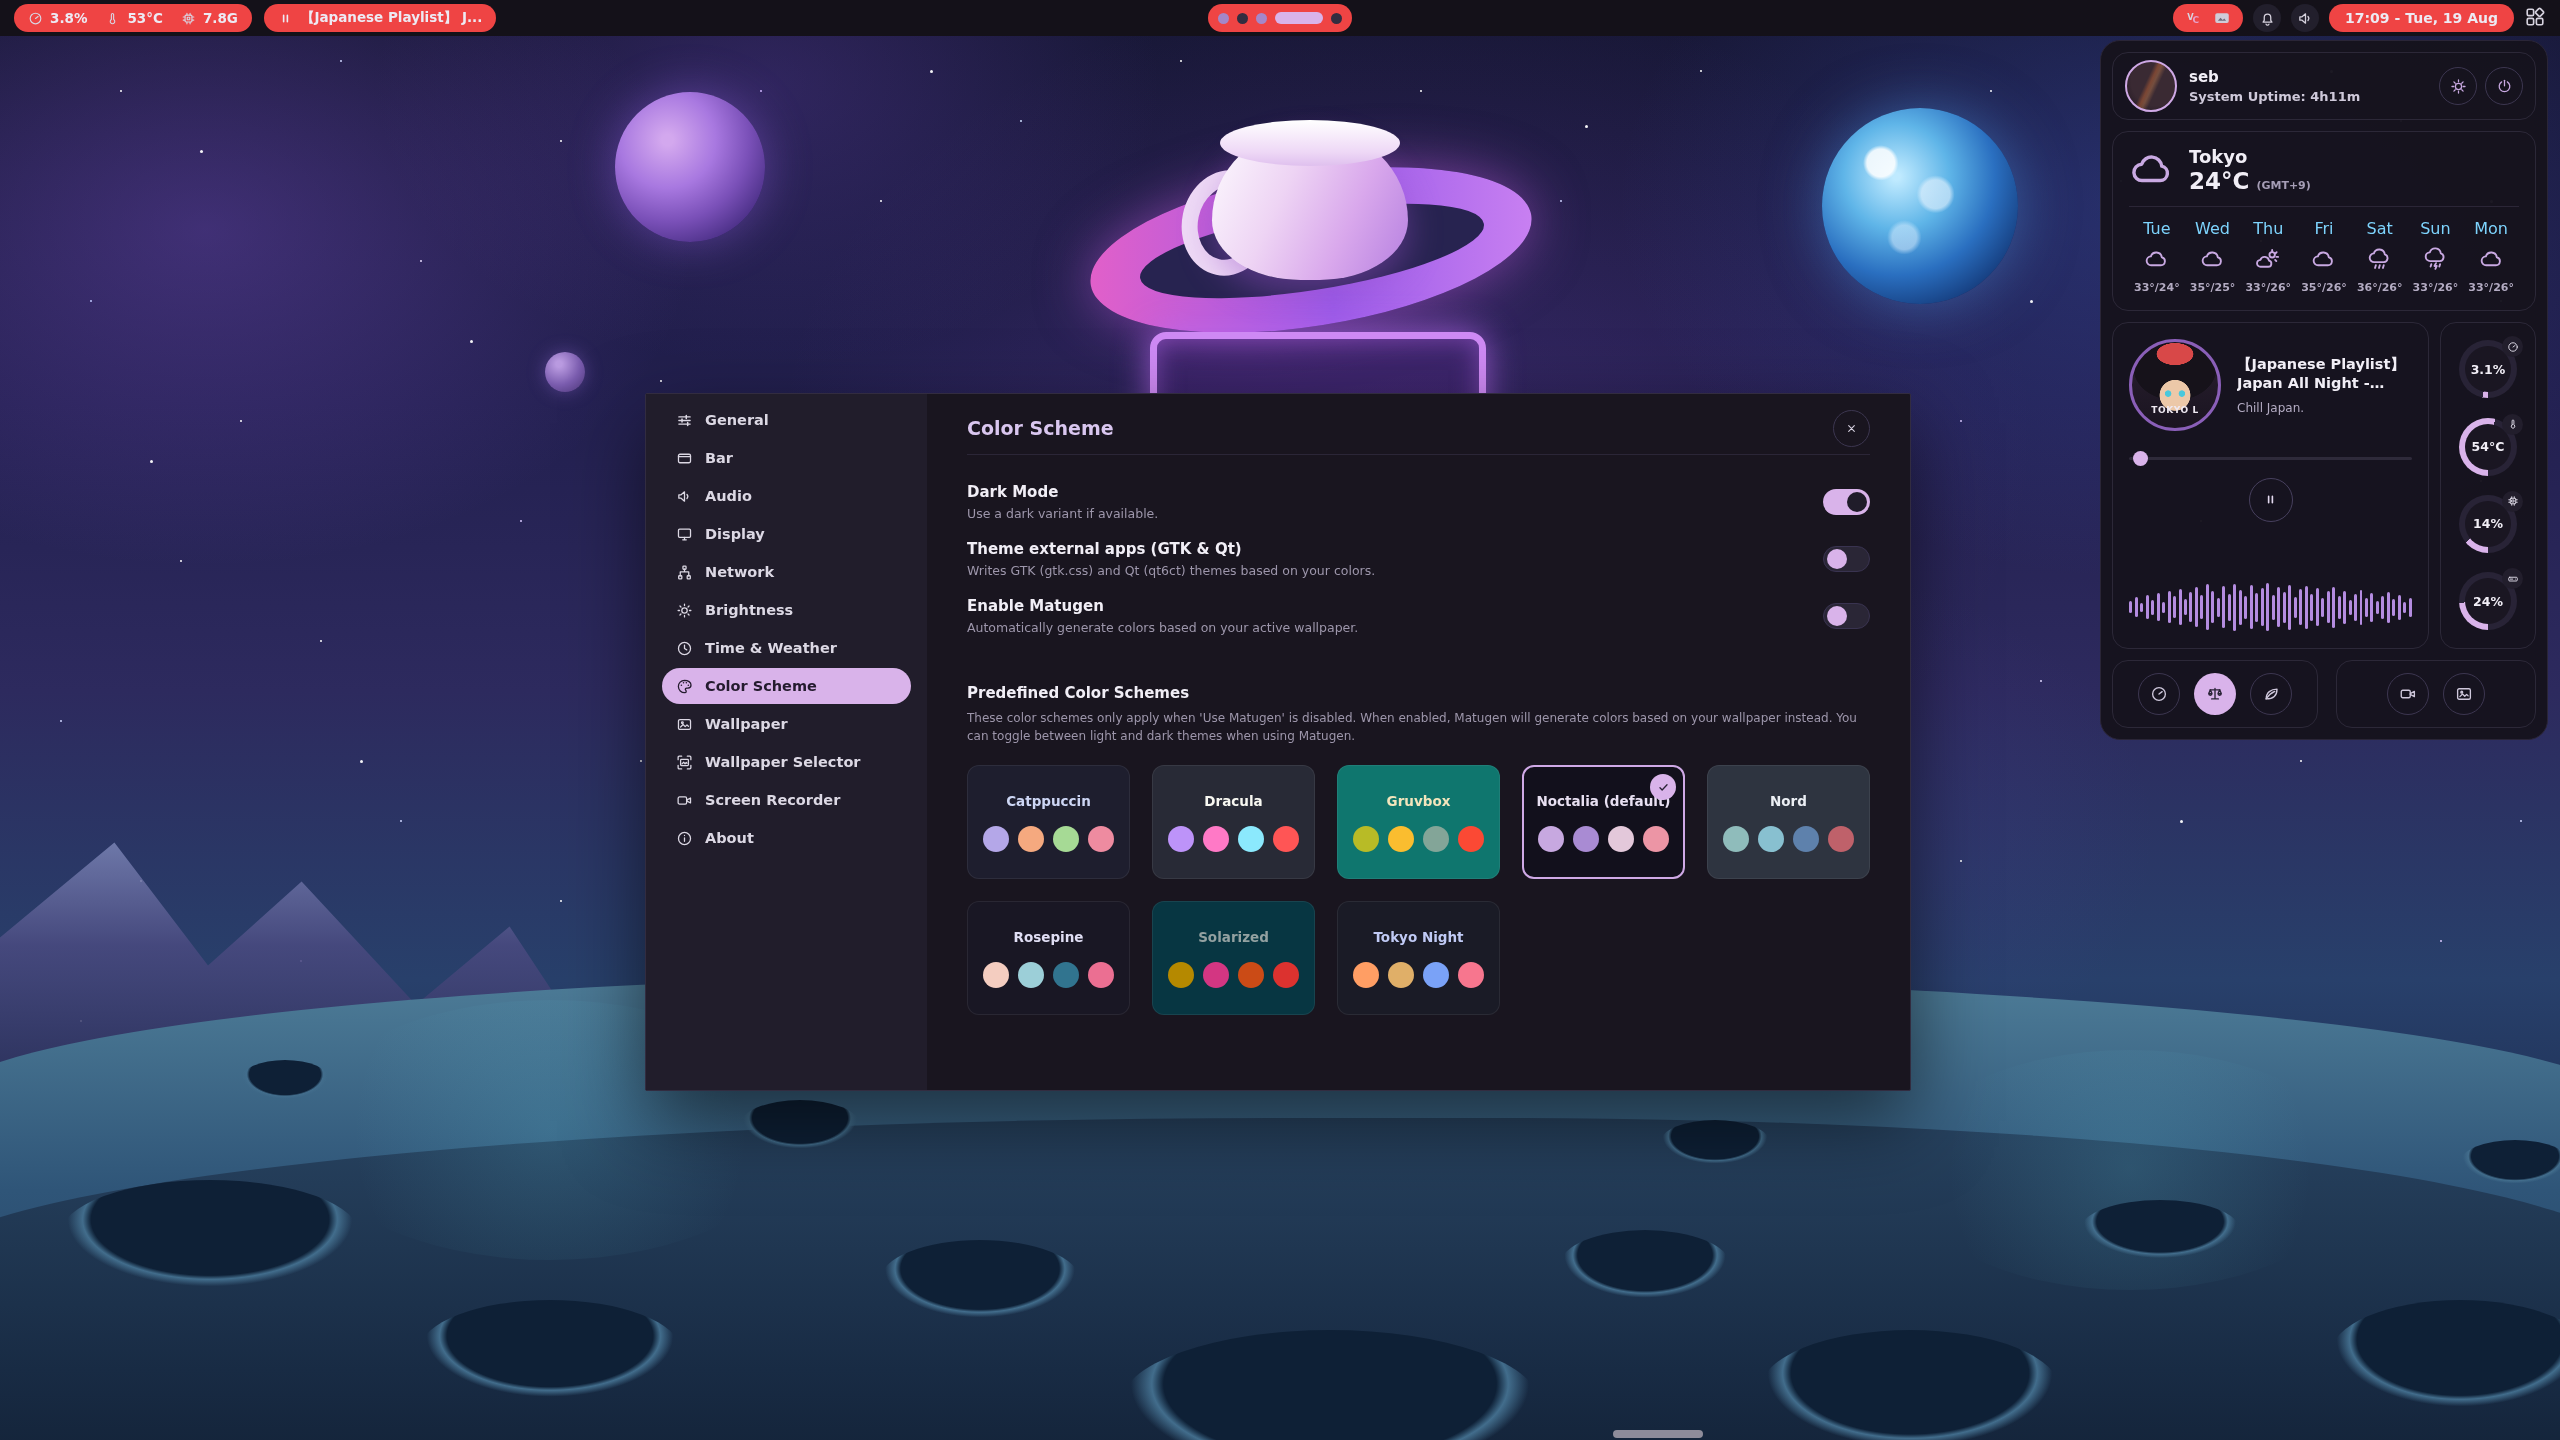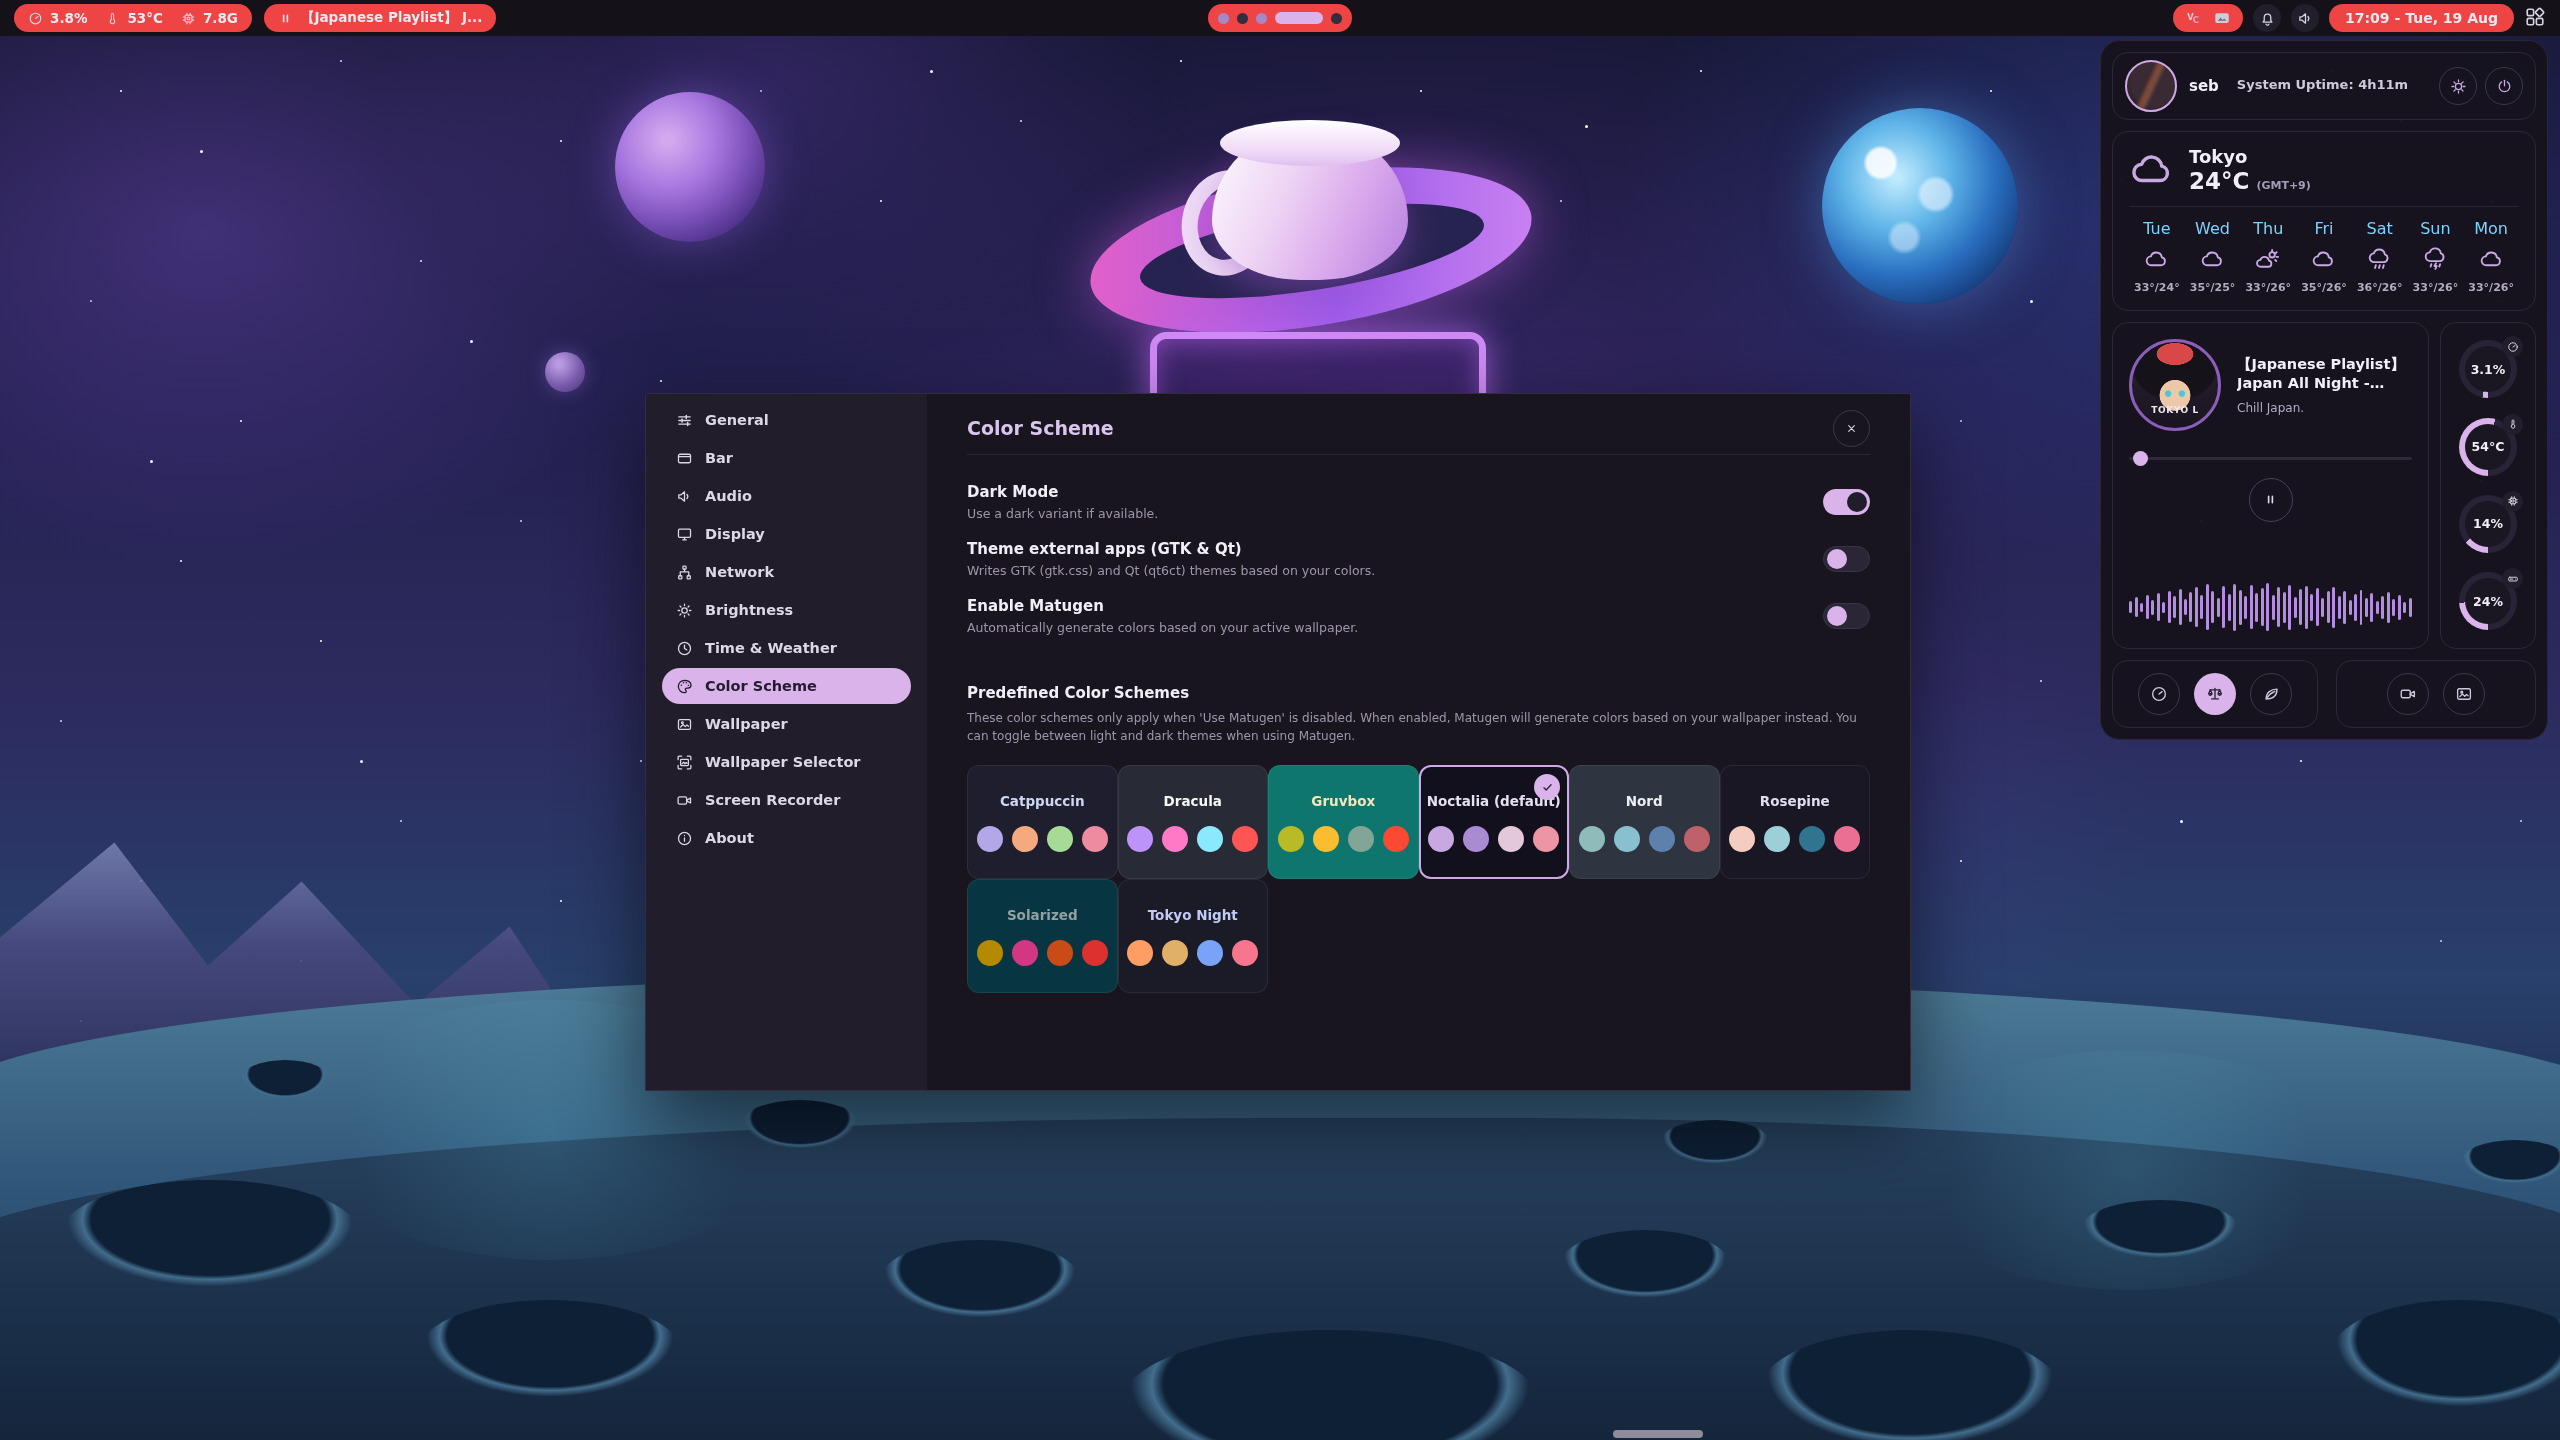--- a/index.html
+++ b/index.html
@@ -124,40 +124,40 @@
   .trow .tl{font-size:15px;font-weight:700;color:#f1eef6;margin-bottom:5px}
   .trow .td{font-size:12.5px;color:#9d96ab}
   .switch{width:47px;height:26px;border-radius:13px;position:relative;cursor:pointer;flex:none;box-sizing:border-box}
   .switch.on{background:var(--accent,#d9b3ea)}
   .switch.on::after{content:'';position:absolute;right:3px;top:3px;width:20px;height:20px;border-radius:50%;background:#201c2a}
   .switch.off{background:#2a2636;border:1px solid #393350}
   .switch.off::after{content:'';position:absolute;left:3px;top:2px;width:20px;height:20px;border-radius:50%;background:var(--accent,#d9b3ea)}
   .section-head{margin-top:30px}
   .section-head h2{margin:0;font-size:15px;font-weight:700;color:#f1eef6}
   .section-head p{margin:7px 0 0;font-size:12px;line-height:1.5;color:#9d96ab;max-width:905px}
-  .schemes{display:grid;grid-template-columns:repeat(6,1fr);margin-top:20px}
+  .schemes{display:grid;grid-template-columns:repeat(5,1fr);gap:22px;margin-top:20px}
   .scheme{height:114px;border-radius:12px;border:1px solid rgba(255,255,255,.07);position:relative;
     display:flex;flex-direction:column;align-items:center;justify-content:center;gap:17px;cursor:pointer;box-sizing:border-box}
   .scheme.selected{border:2px solid #cfa9e6}
   .scheme .nm{font-size:13.5px;font-weight:700}
   .dots{display:flex;gap:9px}
   .dots i{width:26px;height:26px;border-radius:50%;display:block}
   .badge{position:absolute;top:7px;right:7px;width:26px;height:26px;border-radius:50%;
     background:var(--accent,#d9b3ea);color:#2a2336;display:grid;place-items:center}
 
   
   .qs{position:absolute;right:12px;top:40px;width:448px;height:700px;z-index:20;
     background:rgba(22,19,29,.97);border:1px solid #2a2537;border-radius:20px;padding:11px;
     display:flex;flex-direction:column;gap:11px;box-sizing:border-box}
   .card{border:1px solid #2c2838;border-radius:16px;box-sizing:border-box}
   .user{height:68px;display:flex;align-items:center;gap:12px;padding:0 12px;flex:none}
   .avatar{width:48px;height:48px;border-radius:50%;border:2px solid #cfa9e6;flex:none;
     background:linear-gradient(115deg,transparent 40%,rgba(175,92,52,.55) 47%,rgba(225,145,85,.35) 52%,transparent 60%),
       radial-gradient(circle at 60% 40%,#3a2a33 0 60%,#1c141f)}
-  .ucol{display:flex;flex-direction:row;gap:18px}
+  .ucol{display:flex;flex-direction:column;gap:3px}
   .un{font-size:15px;font-weight:700;color:#f1eef6}
   .up{font-size:13px;color:#cfc9da;font-weight:600}
   .ubtns{margin-left:auto;display:flex;gap:8px}
   .obtn{width:38px;height:38px;border-radius:50%;border:1px solid #3c3650;background:transparent;
     color:#c9a9e2;display:grid;place-items:center;cursor:pointer;padding:0}
   .weather{flex:none;padding:14px 16px 16px}
   .w-head{display:flex;align-items:center;gap:14px}
   .w-head .bigcloud{color:#c9a9e2}
   .city{font-size:18px;font-weight:700;color:#f1eef6;line-height:1.2}
   .temprow{display:flex;align-items:baseline}

